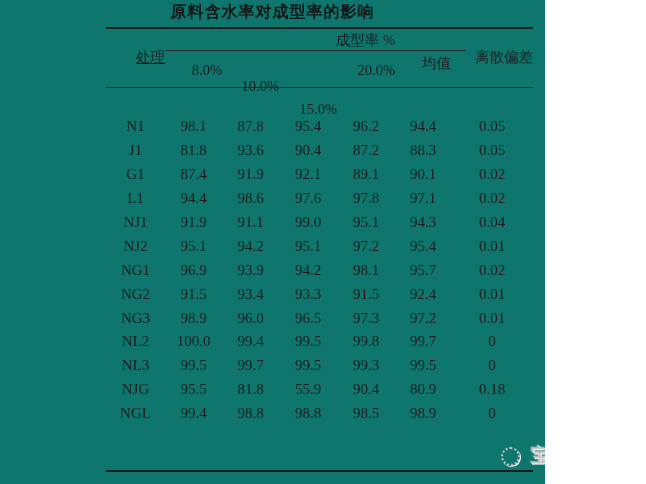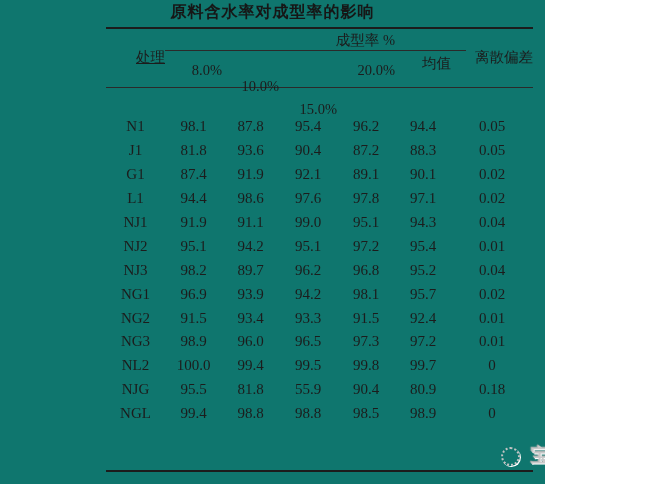--- a/index.html
+++ b/index.html
@@ -175,29 +175,20 @@
         <tr>
           <td>NJ2</td>
           <td>95.1</td>
           <td>94.2</td>
           <td>95.1</td>
           <td>97.2</td>
           <td>95.4</td>
           <td>0.01</td>
         </tr>
         <tr>
-          <td>NJ3</td>
-          <td>98.2</td>
-          <td>89.7</td>
-          <td>96.2</td>
-          <td>96.8</td>
-          <td>95.2</td>
-          <td>0.04</td>
-        </tr>
-        <tr>
           <td>NG1</td>
           <td>96.9</td>
           <td>93.9</td>
           <td>94.2</td>
           <td>98.1</td>
           <td>95.7</td>
           <td>0.02</td>
         </tr>
         <tr>
           <td>NG2</td>
@@ -220,20 +211,29 @@
         <tr>
           <td>NL2</td>
           <td>100.0</td>
           <td>99.4</td>
           <td>99.5</td>
           <td>99.8</td>
           <td>99.7</td>
           <td>0</td>
         </tr>
         <tr>
+          <td>NL3</td>
+          <td>99.5</td>
+          <td>99.7</td>
+          <td>99.5</td>
+          <td>99.3</td>
+          <td>99.5</td>
+          <td>0</td>
+        </tr>
+        <tr>
           <td>NJG</td>
           <td>95.5</td>
           <td>81.8</td>
           <td>55.9</td>
           <td>90.4</td>
           <td>80.9</td>
           <td>0.18</td>
         </tr>
         <tr>
           <td>NGL</td>

